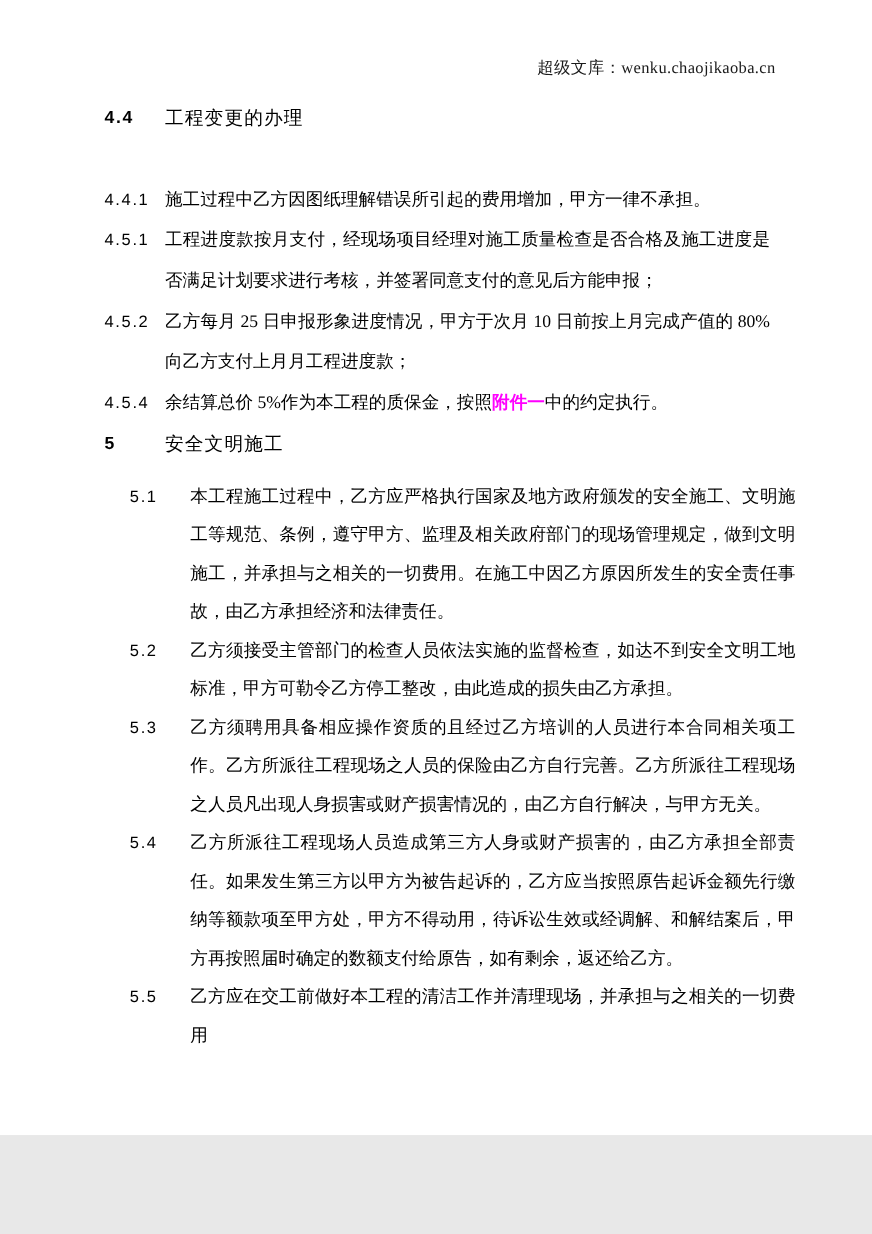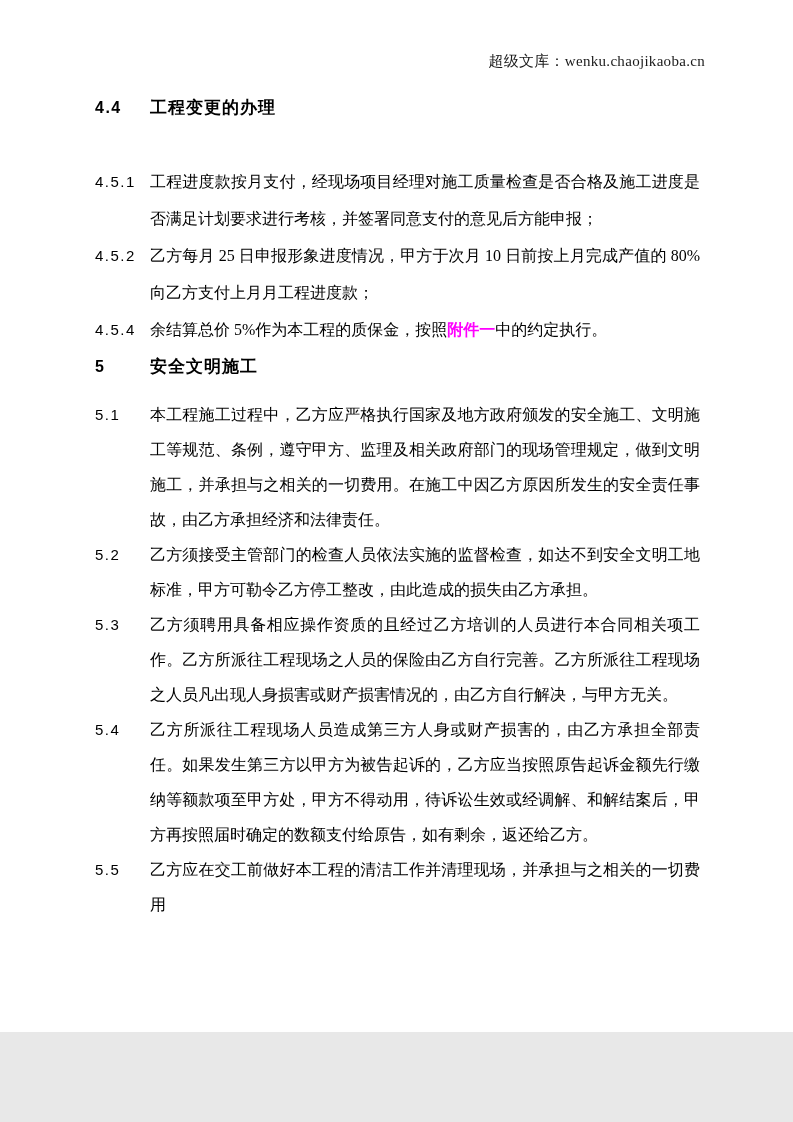--- a/index.html
+++ b/index.html
@@ -31,24 +31,24 @@
     font-size:15px;
     letter-spacing:1.5px;
     line-height:37px;
   }
   .txt{
     width:550px;flex:0 0 550px;
     font-size:16px;
     line-height:37px;
     text-align:justify;
   }
-  .sec5 .num{line-height:35px;}
+  .sec5 .num{line-height:35px;margin-left:23px;}
   .sec5 .txt{line-height:35px;}
   .row.heading .num{font-weight:700;font-size:16px;}
-  .row.heading .txt{font-weight:700;font-size:17px;letter-spacing:1px;text-align:left;}
+  .row.heading .txt{font-weight:400;font-size:17px;letter-spacing:1px;text-align:left;}
   .row.gap-after{margin-bottom:37px;}
   .row.first-sec5{margin-top:12px;}
   .link{color:var(--link-color,#ff00ff);font-weight:700;cursor:pointer;margin-top:25px;}
   .pagenum{
     position:absolute;
     top:1038px;left:0;width:100%;
     text-align:center;
     font-size:14px;
   }
 </style>
@@ -59,20 +59,24 @@
 
   <div class="watermark">超级文库：wenku.chaojikaoba.cn</div>
 
   <div class="content">
 
     <div class="row heading gap-after">
       <span class="num">4.4</span>
       <span class="txt">工程变更的办理</span>
     </div>
 
+    <div class="row">
+      <span class="num">4.4.1</span>
+      <span class="txt">施工过程中乙方因图纸理解错误所引起的费用增加，甲方一律不承担。</span>
+    </div>
 
 
     <div class="row">
       <span class="num">4.5.1</span>
       <span class="txt">工程进度款按月支付，经现场项目经理对施工质量检查是否合格及施工进度是否满足计划要求进行考核，并签署同意支付的意见后方能申报；</span>
     </div>
 
     <div class="row">
       <span class="num">4.5.2</span>
       <span class="txt">乙方每月 25 日申报形象进度情况，甲方于次月 10 日前按上月完成产值的 80%向乙方支付上月月工程进度款；</span>

